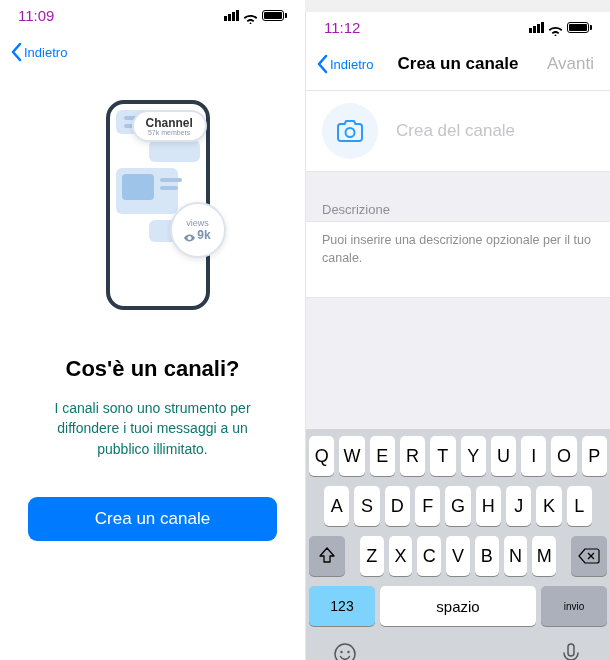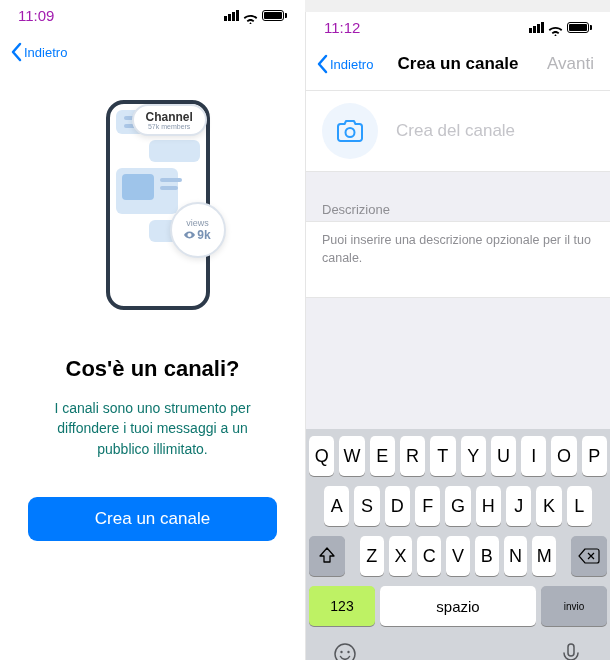--- a/index.html
+++ b/index.html
@@ -38,26 +38,26 @@
   .phone-screen { position:absolute; inset:6px; display:flex; flex-direction:column; gap:6px; }
   .bubble1 { background:#d6e6f6; border-radius:6px; height:24px; width:70%; align-self:flex-start; position:relative;}
   .bubble1::before{content:'';position:absolute;left:8px;top:6px;width:40px;height:4px;background:#aac6e6;border-radius:2px;}
   .bubble1::after{content:'';position:absolute;left:8px;top:14px;width:30px;height:4px;background:#aac6e6;border-radius:2px;}
   .bubble2 { background:#d6e6f6; border-radius:6px; height:22px; width:60%; align-self:flex-end; }
   .bubble3 { background:#d6e6f6; border-radius:6px; height:46px; width:74%; align-self:flex-start; position:relative;}
   .bubble3::before{content:'';position:absolute;left:6px;top:6px;width:32px;height:26px;background:#9ec4ea;border-radius:4px;}
   .bubble3 .trail{position:absolute;left:44px;top:10px;width:22px;height:4px;background:#aac6e6;border-radius:2px;}
   .bubble3 .trail2{position:absolute;left:44px;top:18px;width:18px;height:4px;background:#aac6e6;border-radius:2px;}
   .bubble4 { background:#d6e6f6; border-radius:6px; height:22px; width:60%; align-self:flex-end; }
-  .badge-top { position:absolute; top:14px; left:54px; background:#fff; border:2px solid #dce3ec; border-radius:999px; padding:5px 12px 4px; text-align:center; box-shadow:0 2px 6px rgba(0,0,0,.1); }
+  .badge-top { position:absolute; top:20px; left:54px; background:#fff; border:2px solid #dce3ec; border-radius:999px; padding:5px 12px 4px; text-align:center; box-shadow:0 2px 6px rgba(0,0,0,.1); }
   .badge-top .t1{font-size:12px; font-weight:600; color:#333; line-height:1;}
   .badge-top .t2{font-size:7px; color:#8a99ad; line-height:1;}
   .badge-side { position:absolute; top:112px; right:2px; width:56px; height:56px; background:#fff; border:2px solid #dce3ec; border-radius:999px; display:flex; flex-direction:column; align-items:center; justify-content:center; box-shadow:0 2px 6px rgba(0,0,0,.1);}
   .badge-side .t1{font-size:9px; color:#8a99ad; line-height:1;}
-  .badge-side .row{display:flex;align-items:center;gap:2px;font-size:12px;font-weight:600;color:#7892b4;}
+  .badge-side .row{display:flex;align-items:flex-end;gap:2px;font-size:12px;font-weight:600;color:#7892b4;}
   .eye{width:11px;height:8px;}
 
   .q-title { font-size:22px; font-weight:600; color:#000; text-align:center; margin-top:26px; }
   .q-desc { font-size:14px; color:#0f766e; text-align:center; line-height:1.45; margin-top:16px; padding:0 8px; }
   .create-btn { margin-top:38px; width:100%; background:#007aff; color:#fff; font-size:17px; text-align:center; padding:12px 0; border-radius:9px; font-weight:500; }
 
   
   .right-content { height: calc(100% - 74px); display:flex; flex-direction:column; }
   .form-header-gap { height:4px; background:#fff; }
   .section1 { background:#fff; border-top:1px solid #e5e5e5; border-bottom:1px solid #e5e5e5; padding:12px 16px; display:flex; align-items:center; gap:18px; }
@@ -71,21 +71,21 @@
   .kb-filler { flex:1; background:#efeff4; }
 
   
   .keyboard { background:#d2d5da; padding:7px 3px 4px; }
   .kb-row { display:flex; gap:5px; margin-bottom:10px; justify-content:center; }
   .key { flex:1; background:#fff; border-radius:5px; height:40px; display:flex; align-items:center; justify-content:center; font-size:18px; color:#000; box-shadow:0 1px 0 #888; }
   .kb-row.r2 { padding:0 15px; }
   .kb-row.r3 .special { background:#abb0ba; flex:0 0 36px; }
   .kb-row.r3 .letters { flex:1; display:flex; gap:5px; padding:0 10px;}
   .kb-row.r3 .letters .key{flex:1;}
-  .kb-row.r4 .key123 { flex:0 0 66px; background:#bef264; font-size:14px;}
+  .kb-row.r4 .key123 { flex:0 0 66px; background:#7dd3fc; font-size:14px;}
   .kb-row.r4 .space { flex:1; font-size:15px;}
   .kb-row.r4 .enter { flex:0 0 66px; background:#abb0ba; font-size:10px;}
   .kb-bottom { display:flex; justify-content:space-between; padding:6px 24px 2px; align-items:center;}
   .kb-bottom svg{width:24px;height:24px;}
   .shift svg{width:18px;height:18px;}
   .bksp svg{width:22px;height:16px;}
 </style>
 </head>
 <body>
 

